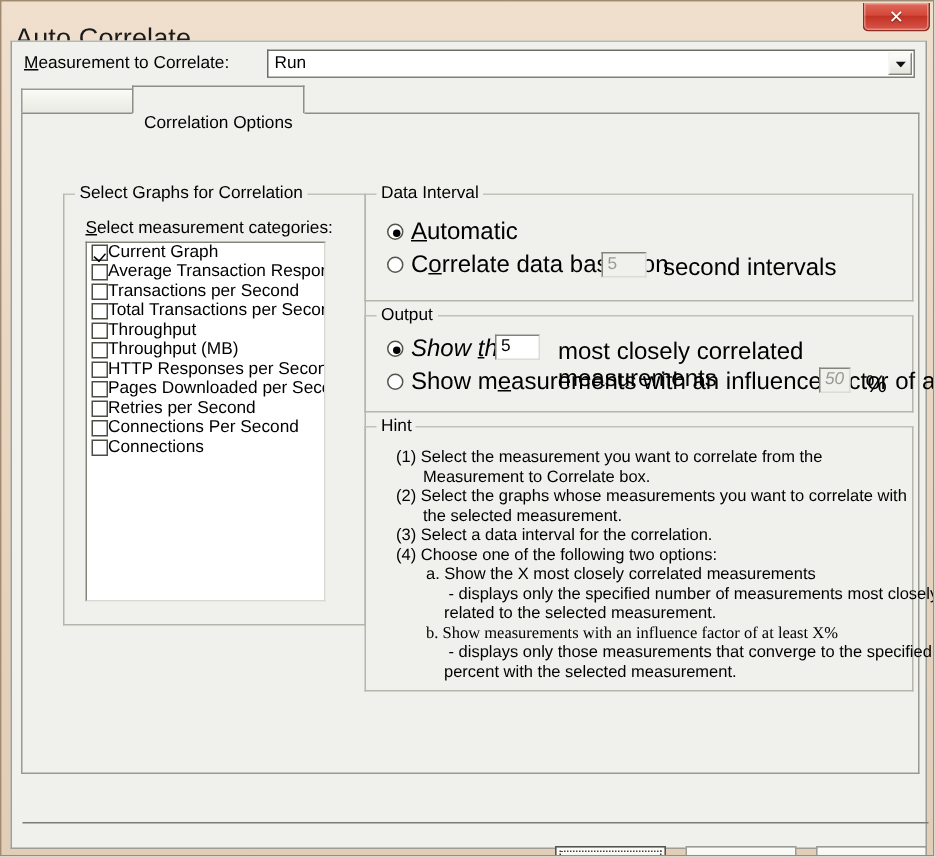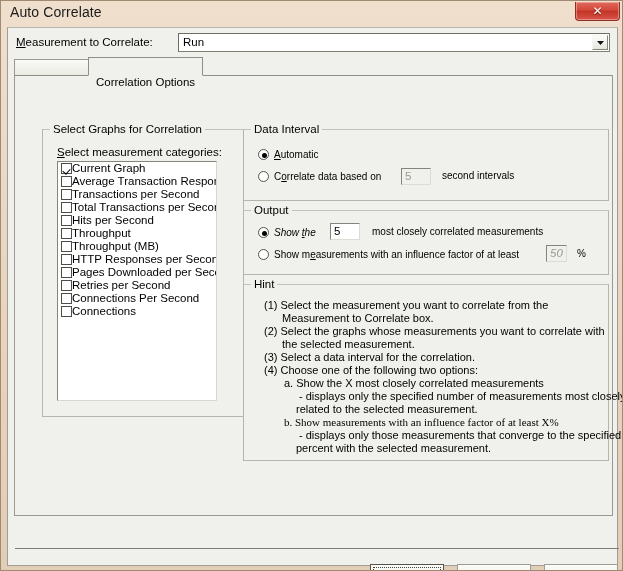--- a/index.html
+++ b/index.html
@@ -20,22 +20,22 @@
     border: 1px solid #a08a72;
     overflow: hidden;
   }
 
   
   #titlebar {
     position: absolute; left: 0; top: 0;
     width: 623px; height: 24px;
   }
   #title-text {
-    position: absolute; left: 9px; top: 3px;
-    font-size: 14px;
+    position: absolute; left: 9px; top: 14px;
+    font-size: 18px;
     color: #1b1b1b;
     letter-spacing: .1px;
     white-space: nowrap;
   }
   #close-button {
     position: absolute; right: 4px; top: 1px;
     width: 45px; height: 19px;
     border-radius: 0 0 4px 4px;
     background: linear-gradient(to bottom, #e06b5c 0%, #d4483a 45%, #c23325 50%, #d9564a 100%);
     border: 1px solid #8e2f24;
@@ -207,21 +207,21 @@
     flex: 0 0 auto;
   }
   .radio.on::after {
     content: "";
     position: absolute;
     left: 3px; top: 3px;
     width: 5px; height: 5px;
     border-radius: 50%;
     background: #000;
   }
-  .rtext { font-size: 10px; color: #000; }
+  .rtext { font-size: 16px; color: #000; }
 
   .minifield {
     background: #ffffff;
     border: 1px solid #84847b;
     border-right-color: #dcdcd5;
     border-bottom-color: #dcdcd5;
     font-size: 11.5px;
     color: #000;
     padding-left: 3px;
     line-height: 15px;
@@ -303,21 +303,20 @@
     <div id="tabpanel">
 
       <div class="groupbox" id="gb-select-graphs">
         <span class="gb-title">Select Graphs for Correlation</span>
         <div id="cats-label"><span class="u">S</span>elect measurement categories:</div>
         <div id="cats-listbox">
           <div class="list-item"><span class="cb checked"></span><span>Current Graph</span></div>
           <div class="list-item"><span class="cb"></span><span>Average Transaction Response Time</span></div>
           <div class="list-item"><span class="cb"></span><span>Transactions per Second</span></div>
           <div class="list-item"><span class="cb"></span><span>Total Transactions per Second</span></div>
-          <div class="list-item"><span class="cb"></span><span>Hits per Second</span></div>
           <div class="list-item"><span class="cb"></span><span>Throughput</span></div>
           <div class="list-item"><span class="cb"></span><span>Throughput (MB)</span></div>
           <div class="list-item"><span class="cb"></span><span>HTTP Responses per Second</span></div>
           <div class="list-item"><span class="cb"></span><span>Pages Downloaded per Second</span></div>
           <div class="list-item"><span class="cb"></span><span>Retries per Second</span></div>
           <div class="list-item"><span class="cb"></span><span>Connections Per Second</span></div>
           <div class="list-item"><span class="cb"></span><span>Connections</span></div>
         </div>
       </div>
 

